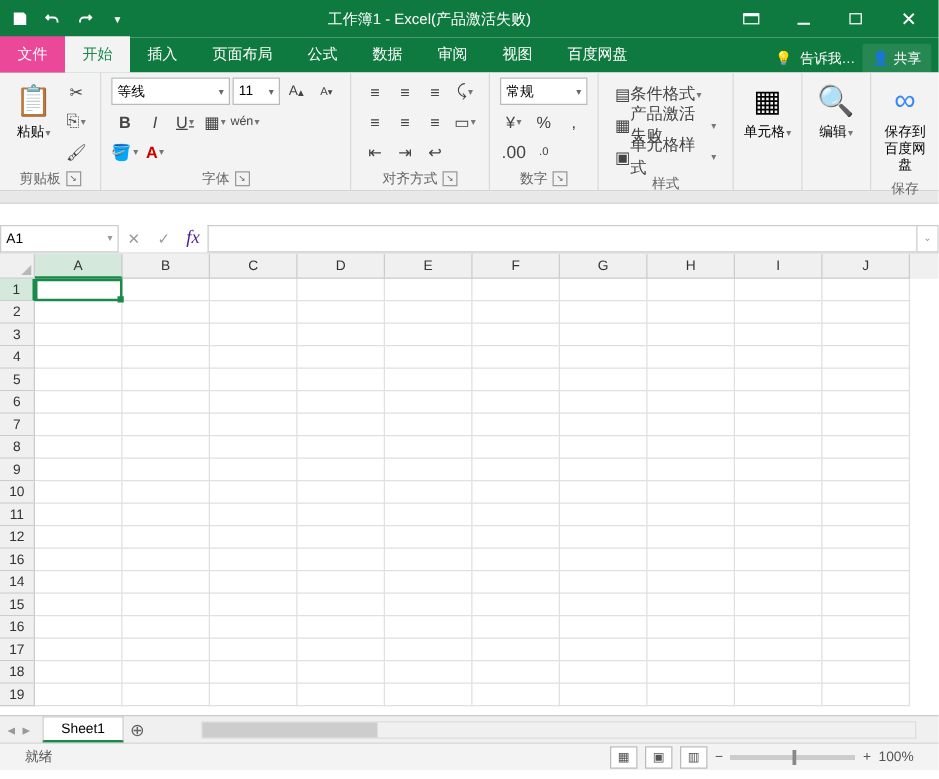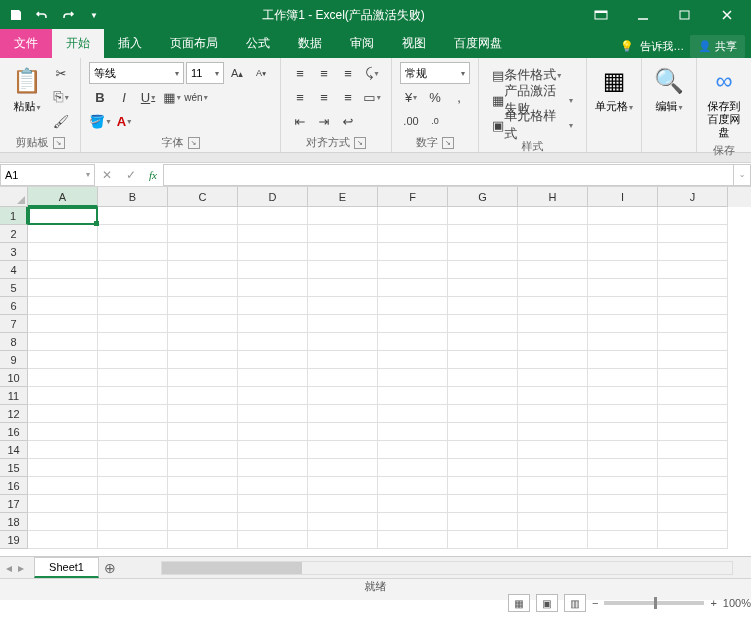--- a/index.html
+++ b/index.html
@@ -39,25 +39,25 @@
     .sm-btn.w { width: auto; padding: 0 4px; }
     .dd { font-size: 8px; color: #777; margin-left: 1px; }
     
     .combo { height: 22px; border: 1px solid #bbb; background: #fff; display: flex; align-items: center; padding: 0 4px; font-size: 11px; }
     .combo.font { width: 95px; justify-content: space-between; }
     .combo.size { width: 38px; }
     .combo.fmt { width: 70px; }
     .combo .arrow { margin-left: auto; font-size: 8px; color: #666; }
     
     
-    .namebar { height: 24px; background: #fff; border-bottom: 1px solid #d4d4d4; display: flex; align-items: center; }
+    .namebar { height: 24px; background: #fff; border-bottom: 1px solid #d4d4d4; display: flex; align-items: center; margin-top: 16px; }
     .namebox { width: 95px; height: 22px; border: 1px solid #ccc; padding: 0 4px; display: flex; align-items: center; font-size: 11px; }
     .namebox .arrow { margin-left: auto; font-size: 8px; color: #999; }
     .fx-btn { width: 24px; height: 22px; display: flex; align-items: center; justify-content: center; color: #999; font-size: 12px; }
-    .fx-label { font-style: italic; font-family: "Times New Roman"; font-size: 11px; color: #15803d; padding: 0 6px; }
+    .fx-label { font-style: italic; font-family: "Times New Roman"; font-size: 15px; color: #4c1d95; padding: 0 6px; }
     .formula-input { flex: 1; height: 22px; border: 1px solid #ccc; border-right: none; padding: 0 4px; }
     .formula-expand { width: 18px; border: 1px solid #ccc; height: 22px; display: flex; align-items: center; justify-content: center; font-size: 8px; color: #999; }
     
     
     .grid-area { height: 369px; display: flex; flex-direction: column; background: #fff; overflow: hidden; }
     .col-headers { display: flex; height: 20px; background: #f0f0f0; }
     .select-all { width: 28px; border-right: 1px solid #ccc; border-bottom: 1px solid #ccc; background: #f0f0f0; position: relative; }
     .select-all::after { content: ''; position: absolute; right: 2px; bottom: 2px; width: 0; height: 0; border-left: 8px solid transparent; border-bottom: 8px solid #b8b8b8; }
     .col-h { width: 70px; border-right: 1px solid #ccc; border-bottom: 1px solid #ccc; text-align: center; font-size: 11px; color: #333; line-height: 20px; }
     .col-h.sel { background: #d4e8dc; border-bottom: 2px solid #1a8a4a; }
@@ -71,21 +71,21 @@
     
     
     .sheet-tabs { height: 22px; background: #f0f0f0; border-top: 1px solid #ccc; display: flex; align-items: center; }
     .sheet-nav { display: flex; padding: 0 6px; gap: 6px; color: #999; }
     .sheet-tab { padding: 3px 14px; background: #fff; border: 1px solid #ccc; border-bottom: 2px solid #1a8a4a; font-size: 11px; margin-left:4px;}
     .add-sheet { width: 22px; height: 22px; display: flex; align-items: center; justify-content: center; color: #666; font-size: 14px; }
     .hscroll { flex: 1; height: 14px; margin: 0 18px 0 40px; background: #f0f0f0; position: relative; border:1px solid #ddd; }
     .hscroll-thumb { position: absolute; left: 0; width: 140px; height: 100%; background: #cdcdcd; }
     
     
-    .statusbar { height: 22px; background: #f3f3f3; border-top: 1px solid #d4d4d4; display: flex; align-items: center; padding: 0 0; font-size: 11px; color: #555; flex-direction: column; }
+    .statusbar { height: 22px; background: #f3f3f3; border-top: 1px solid #d4d4d4; display: flex; align-items: center; padding: 0 20px; font-size: 11px; color: #555; }
     .status-right { margin-left: auto; display: flex; align-items: center; gap: 6px; }
     .view-btn { width: 22px; height: 18px; border: 1px solid #bbb; display: flex; align-items: center; justify-content: center; font-size: 10px; background: #fff; }
     .zoom-slider { width: 100px; height: 4px; background: #ccc; position: relative; }
     .zoom-slider::before { content:''; position:absolute; left:50%; top:-4px; width:3px; height:12px; background:#888; }
     
     svg { display: block; }
   </style>
 </head>
 <body>
 
@@ -243,21 +243,21 @@
             <span>常规</span>
             <span class="arrow">▾</span>
           </div>
         </div>
       <div class="row">
         <div class="sm-btn">¥<span class="dd">▾</span></div>
         <div class="sm-btn">%</div>
         <div class="sm-btn">,</div>
       </div>
       <div class="row">
-        <div class="sm-btn" style="font-size:11px">.00</div>
+        <div class="sm-btn" style="font-size:14px">.00</div>
         <div class="sm-btn" style="font-size:9px">.0</div>
       </div>
     </div>
     <div class="group-label">
         <span>数字</span>
         <span class="dlg-launcher">↘</span>
       </div>
   </div>
 
   <div class="group">

